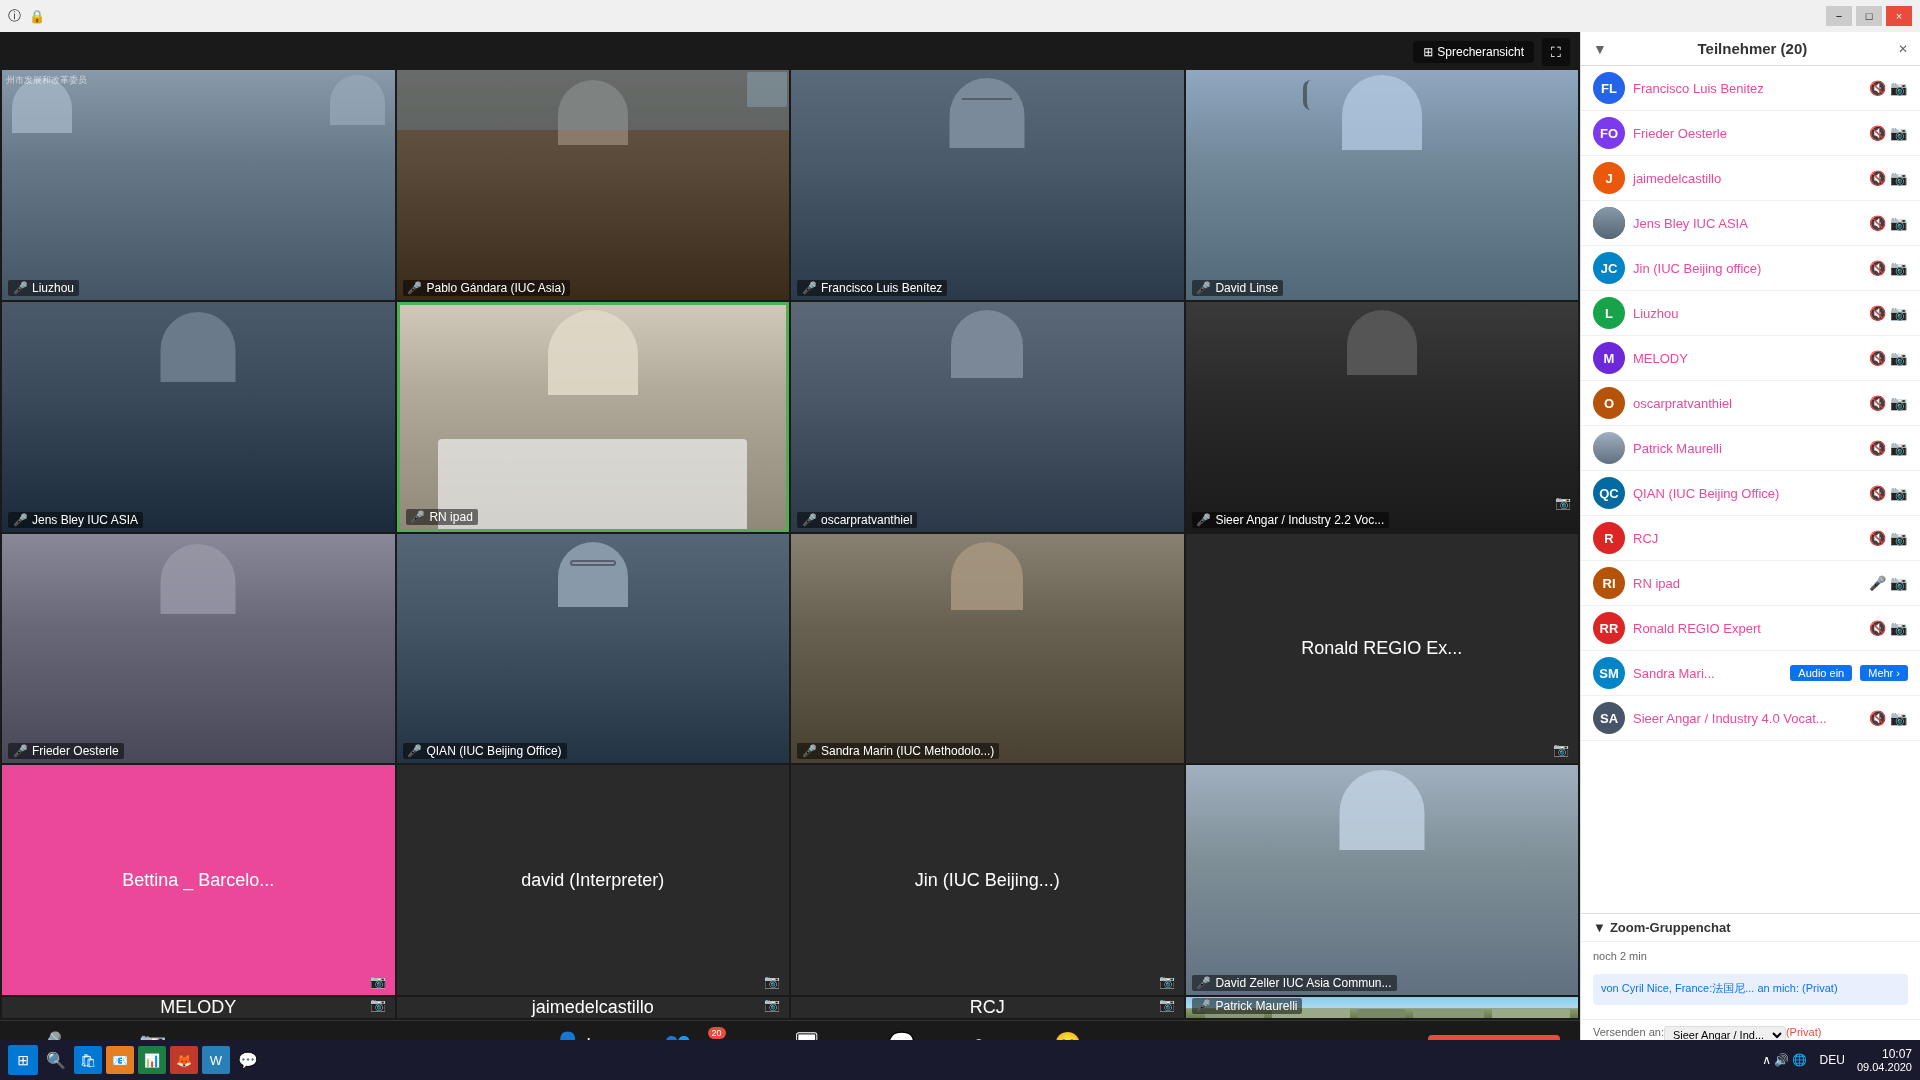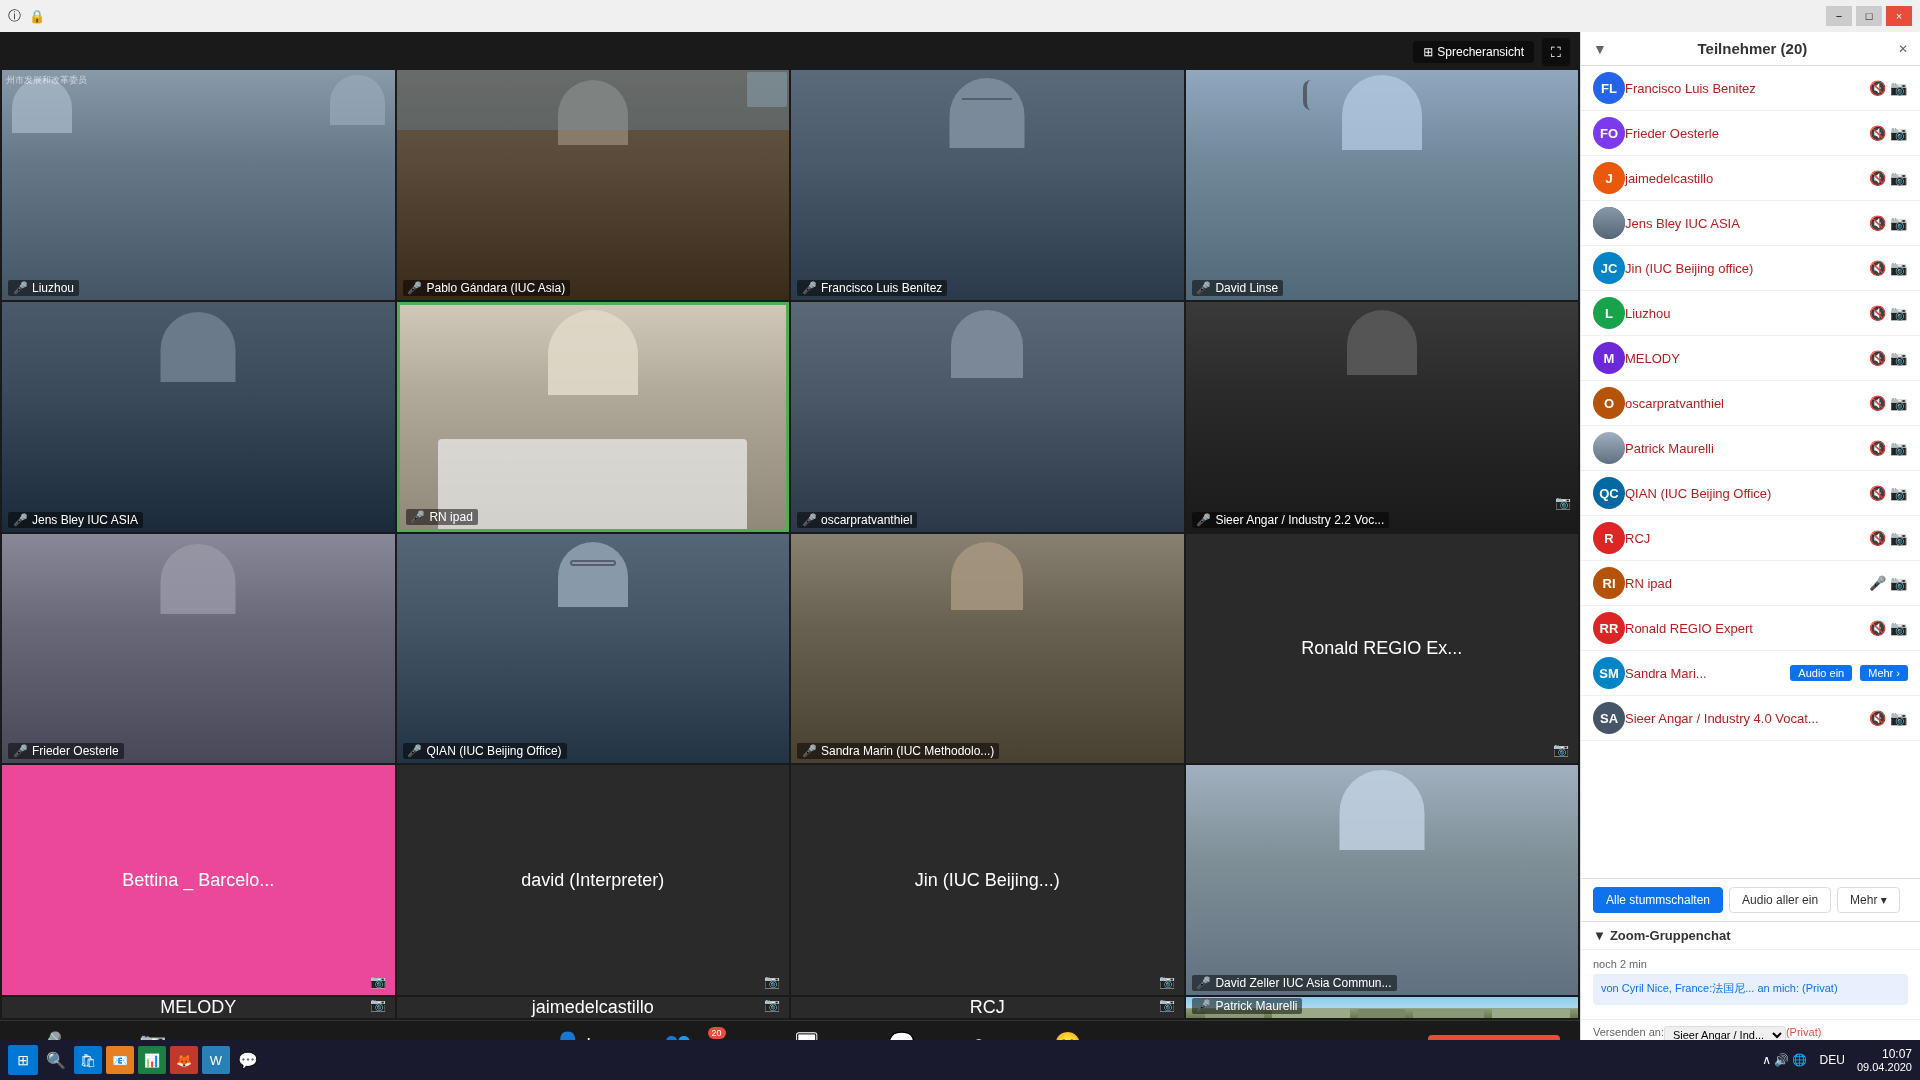--- a/index.html
+++ b/index.html
@@ -100,29 +100,29 @@
       width: 100%; padding: 5px 10px; border: 1px solid #ddd; border-radius: 4px;
       font-size: 13px; background: #f0f0f0;
     }
 
     .participants-list {
       flex: 1; overflow-y: auto; background: white;
     }
 
     .participant-item {
       display: flex; align-items: center; padding: 6px 12px;
-      border-bottom: 1px solid #f0f0f0; gap: 0;
+      border-bottom: 1px solid #f0f0f0; gap: 8px;
     }
 
     .p-avatar {
       width: 32px; height: 32px; border-radius: 50%;
       display: flex; align-items: center; justify-content: center;
       font-size: 13px; font-weight: bold; color: white; flex-shrink: 0;
     }
-    .p-name { flex: 1; font-size: 13px; color: #b91c1c; }
+    .p-name { flex: 1; font-size: 13px; color: #ec4899; }
     .p-controls { display: flex; gap: 4px; align-items: center; }
     .p-ctrl-icon { font-size: 14px; color: #999; cursor: pointer; }
     .p-ctrl-icon.muted { color: #e74c3c; }
 
     .active-badge {
       background: #0e72ed; color: white; font-size: 11px; padding: 2px 8px;
       border-radius: 3px; cursor: pointer;
     }
     .more-badge {
       background: #0e72ed; color: white; font-size: 11px; padding: 2px 8px;
@@ -595,33 +595,28 @@
       <div class="p-avatar" style="background:#475569;">SA</div>
       <span class="p-name">Sieer Angar / Industry 4.0 Vocat...</span>
       <div class="p-controls">
         <span class="p-ctrl-icon muted">🔇</span>
         <span class="p-ctrl-icon">📷</span>
       </div>
     </div>
 
   </div>
 
-  <div class="panel-bottom-controls">
-    <button class="panel-bottom-btn mute-all">Alle stummschalten</button>
-    <button class="panel-bottom-btn">Audio aller ein</button>
-    <button class="panel-bottom-btn">Mehr ▾</button>
-  </div>
 
   <div class="chat-panel">
     <div class="chat-header">
       <span style="cursor:pointer;">▼</span>
       <span>Zoom-Gruppenchat</span>
     </div>
     <div class="chat-messages">
-      <div style="font-size:11px;color:#666;margin-bottom:4px;">noch 2 min</div>
+      <div style="font-size:11px;color:#666;margin-bottom:12px;">noch 2 min</div>
       <div class="chat-msg-highlighted">
         <div style="font-size:11px;color:#0e72ed;margin-bottom:3px;">von Cyril Nice, France:法国尼... an mich: (Privat)</div>
       </div>
     </div>
     <div class="chat-footer">
       <div class="chat-send-to">
         <span>Versenden an:</span>
         <select>
           <option>Sieer Angar / Ind...</option>
         </select>

